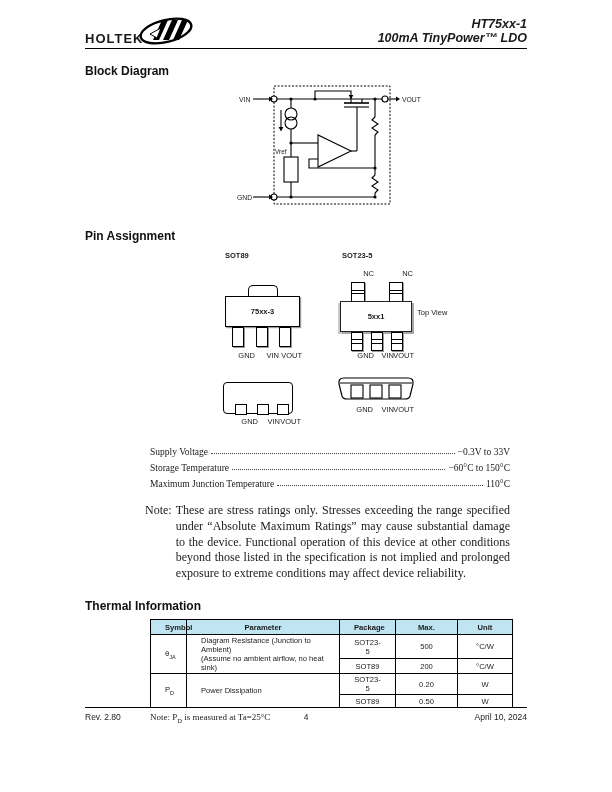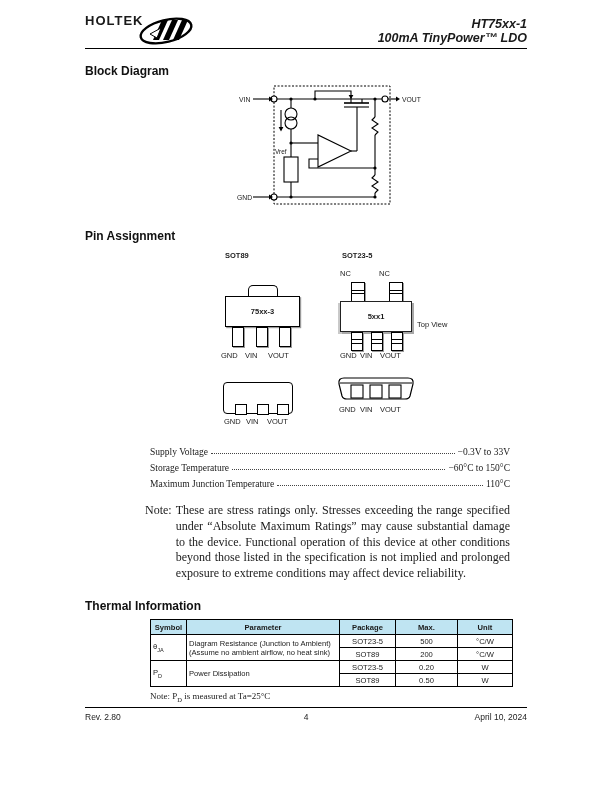--- a/index.html
+++ b/index.html
@@ -6,36 +6,36 @@
   html,body { background:#ffffff; }
   .page {
     position:relative; width:612px; height:792px; margin:0 auto;
     background:#ffffff; overflow:hidden;
     font-family:"Liberation Sans", sans-serif; color:#1a1a1a;
   }
   .content { padding:14px 85px 0 85px; }
 
   
   .hdr { display:flex; justify-content:space-between; align-items:flex-start; height:34px; }
-  .brand { display:flex; }
+  .brand { display:flex; align-items:flex-end; }
   .brand-text { font-weight:bold; font-size:13px; letter-spacing:1px; line-height:1; padding-bottom:3px; }
   .brand-mark { margin-left:-6px; }
   .hdr-titles { text-align:right; font-weight:bold; font-style:italic; font-size:12.5px; line-height:1.15; padding-top:3px; }
   .hdr-rule { border-bottom:1.7px solid #000; margin-top:0px; }
 
   h2.sec { font-size:12px; font-weight:bold; color:#111; margin-top:15px; }
 
   
   .bd-wrap { margin-left:145px; margin-top:2px; }
   svg text { font-family:"Liberation Sans", sans-serif; fill:#1a1a1a; }
 
   
   .pin-area { position:relative; height:187px; margin-top:6px; font-size:7.5px; }
   .pkg-name { position:absolute; font-weight:bold; font-size:7.5px; }
-  .pin-lbl { position:absolute; width:34px; text-align:left; font-size:7.5px; color:#222; }
+  .pin-lbl { position:absolute; width:34px; text-align:right; font-size:7.5px; color:#222; }
   .outline { position:absolute; border:1.2px solid #000; background:#fff; }
   .shadowed { box-shadow:1.2px 1.2px 0 #9a9a9a; }
   .sot89-tab { border-radius:5px 5px 0 0; border-bottom:none; }
   .part-label { display:flex; align-items:center; justify-content:center; font-weight:bold; font-size:7.5px; height:100%; }
   .pin { position:absolute; width:12px; border:1px solid #000; background:#fff; box-shadow:1px 1px 0 #9a9a9a; }
   .lead::before, .lead::after { content:""; position:absolute; left:0; right:0; border-top:1px solid #000; }
   .lead::before { top:38%; } .lead::after { top:58%; }
   .sot23-body { border:1.6px solid #222; box-shadow:2px 2px 0 #a8a8a8, -2px 2px 0 #c9c9c9; }
   .topview { position:absolute; font-size:7.5px; }
   .bv89 { border-radius:4px; }
@@ -45,21 +45,21 @@
   .ratings { margin:5px 17px 0 65px; font-family:"Liberation Serif", serif; font-size:9.5px; }
   .rrow { display:flex; align-items:flex-end; height:16px; }
   .rlead { flex:1; border-bottom:1px dotted #444; margin:0 3px 3px 3px; }
   .rval { white-space:nowrap; }
   .note { display:flex; margin:14px 17px 0 60px; font-family:"Liberation Serif", serif; font-size:12px; line-height:1.32; }
   .note-lbl { white-space:nowrap; margin-right:4px; }
   .note-txt { flex:1; text-align:justify; }
 
   
   .ttable { border-collapse:collapse; margin:6px 0 0 65px; font-size:7.6px; table-layout:fixed; width:362px; }
-  .ttable th, .ttable td { border:1px solid #000; padding:1px 2px; height:13px; }
+  .ttable th, .ttable td { border:1px solid #000; padding:1px 14px; height:13px; }
   .ttable th { background:#bfe4f2; font-weight:bold; text-align:center; height:15px; }
   .ttable td.c { text-align:center; }
   .ttable td.sym { vertical-align:middle; }
   .ttable sub { font-size:5.5px; }
   .tnote { margin:4px 0 0 65px; font-family:"Liberation Serif", serif; font-size:9px; }
   .tnote sub { font-size:6.5px; }
 
   
   .footer { position:absolute; left:85px; right:85px; top:707px; border-top:1.2px solid #000; padding-top:4px;
             display:flex; justify-content:space-between; font-size:8.5px; color:#222; }
@@ -182,21 +182,21 @@
       <span class="pin-lbl" style="left:160px; top:102px;">VIN</span>
       <span class="pin-lbl" style="left:183px; top:102px;">VOUT</span>
 
       <span class="pin-lbl" style="left:255px; top:20px;">NC</span>
       <span class="pin-lbl" style="left:294px; top:20px;">NC</span>
       <div class="pin lead" style="left:266px; top:33px; height:20px; width:14px;"></div>
       <div class="pin lead" style="left:304px; top:33px; height:20px; width:14px;"></div>
       <div class="outline sot23-body" style="left:255px; top:52px; width:72px; height:31px;">
         <div class="part-label">5xx1</div>
       </div>
-      <span class="topview" style="left:332px; top:59px;margin-top:12px;">Top View</span>
+      <span class="topview" style="left:332px; top:59px;">Top View</span>
       <div class="pin lead" style="left:266px; top:83px; height:19px;"></div>
       <div class="pin lead" style="left:286px; top:83px; height:19px;"></div>
       <div class="pin lead" style="left:306px; top:83px; height:19px;"></div>
       <span class="pin-lbl" style="left:255px; top:102px;">GND</span>
       <span class="pin-lbl" style="left:275px; top:102px;">VIN</span>
       <span class="pin-lbl" style="left:295px; top:102px;">VOUT</span>
 
       <div class="outline bv89" style="left:138px; top:133px; width:70px; height:32px;"></div>
       <div class="bv-sq" style="left:150px; top:155px;"></div>
       <div class="bv-sq" style="left:172px; top:155px;"></div>

